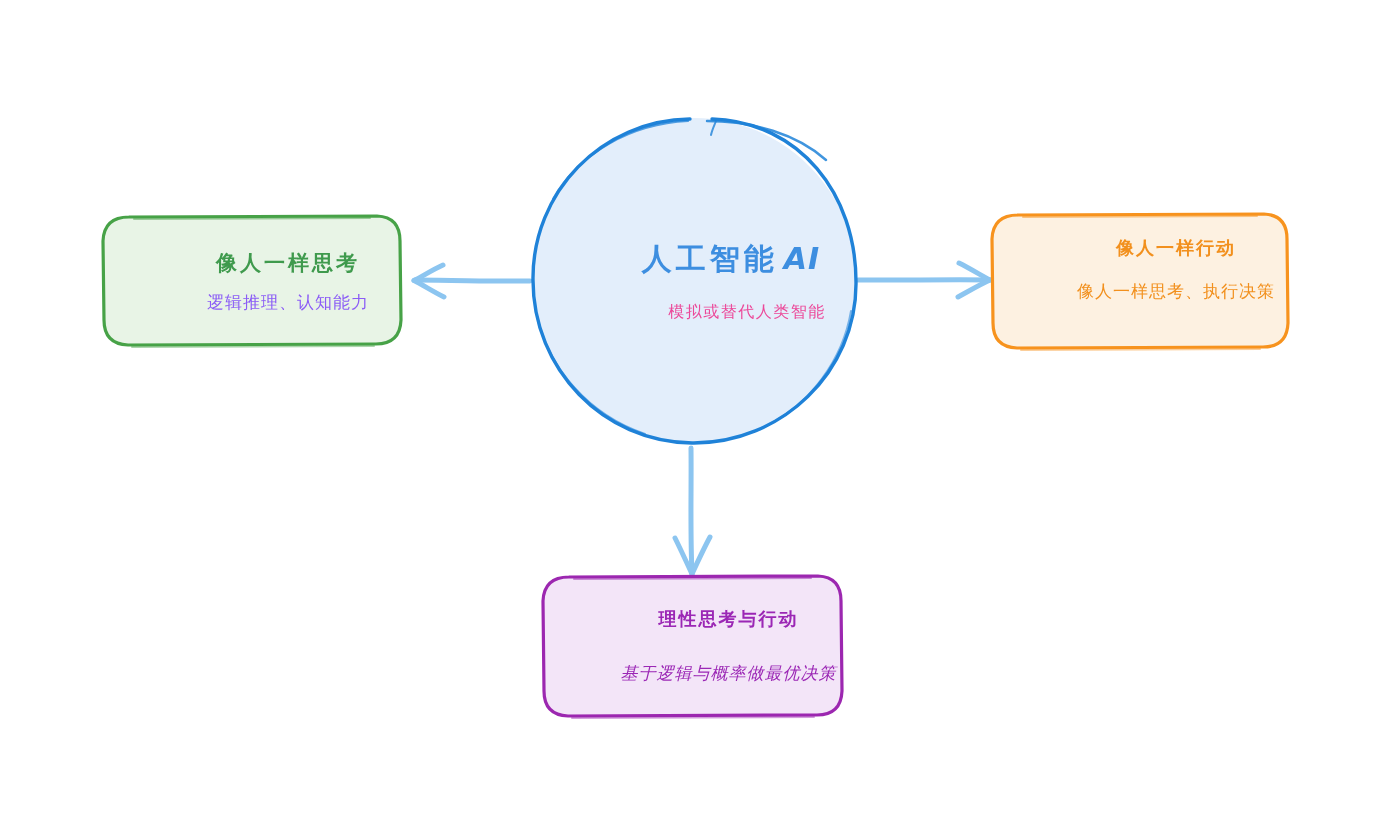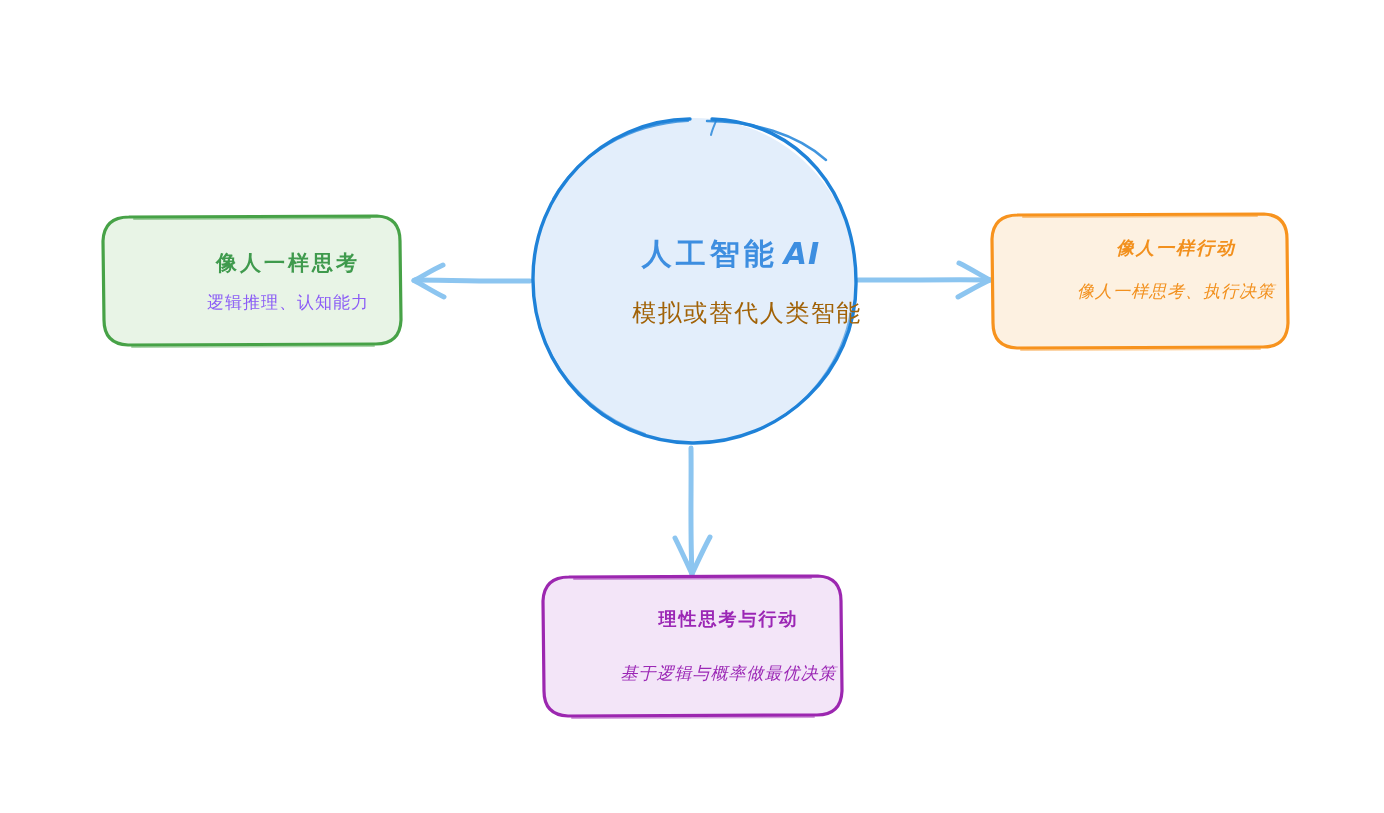--- a/index.html
+++ b/index.html
@@ -65,22 +65,22 @@
     margin-bottom: 22px;
   }
   #center-node-text .node-title .latin {
     font-style: italic;
     font-weight: 600;
     font-size: 30px;
     letter-spacing: 1px;
     padding-left: 6px;
   }
   #center-node-text .node-sub {
-    font-size: 24px;
-    color: #a16207;
+    font-size: 16px;
+    color: #ec4899;
     letter-spacing: 1.5px;
     margin-left: 32px;
   }
 
   
   #left-node-text {
     left: 103px;
     top: 216px;
     width: 298px;
     height: 130px;
@@ -96,21 +96,20 @@
     color: #8b5cf6;
     letter-spacing: 1px;
   }
 
   
   #right-node-text {
     left: 992px;
     top: 214px;
     width: 296px;
     height: 111px;
-    font-style: italic;
   }
   #right-node-text .node-title {
     font-size: 18px;
     color: #f2901d;
     letter-spacing: 2px;
     margin-bottom: 20px;
   }
   #right-node-text .node-sub {
     font-size: 17px;
     color: #f2901d;

